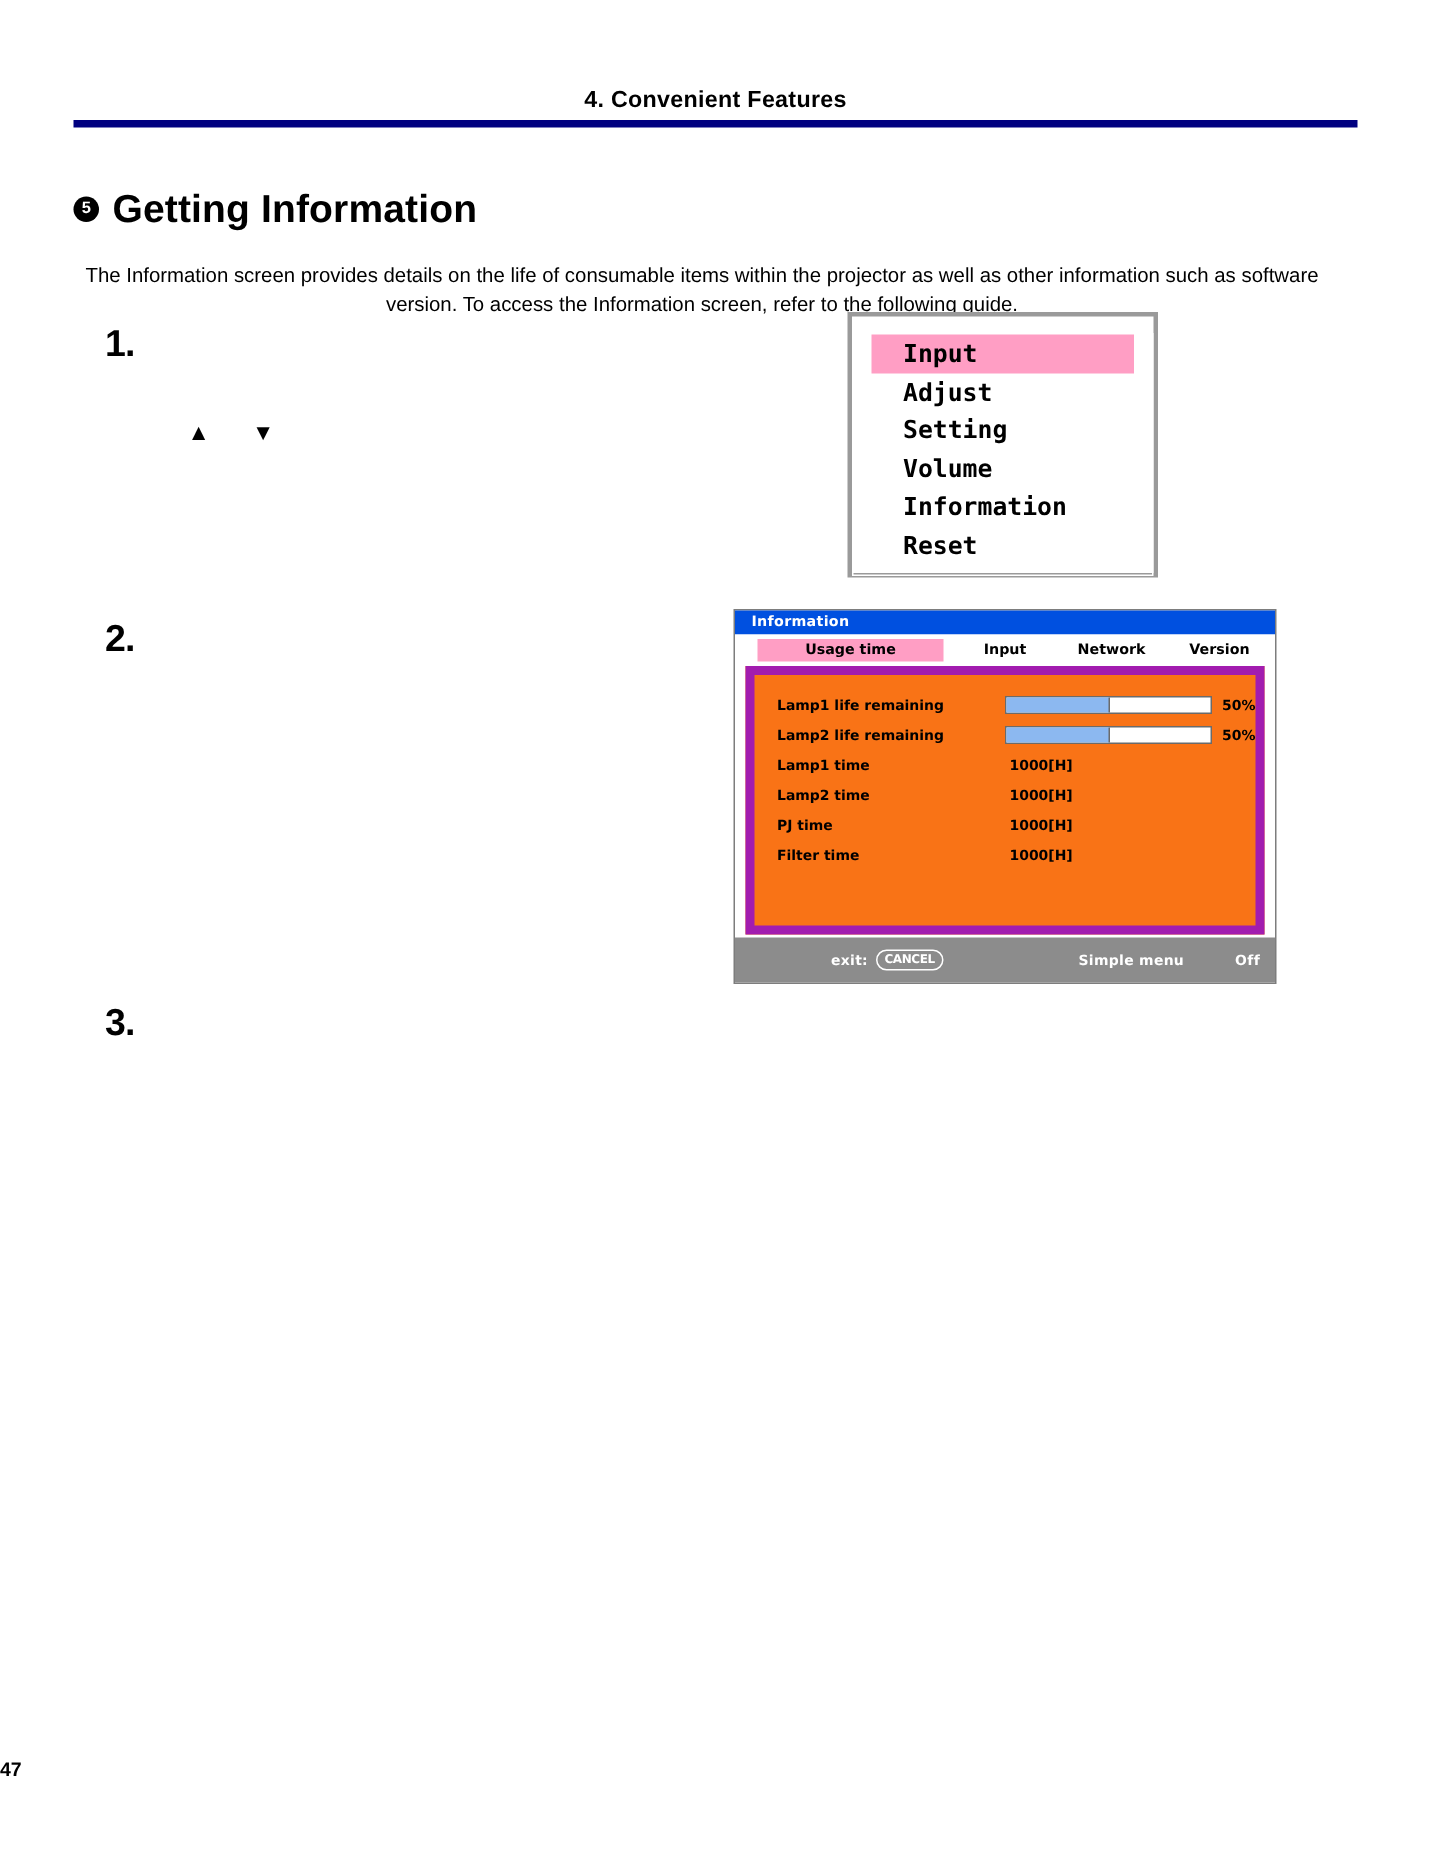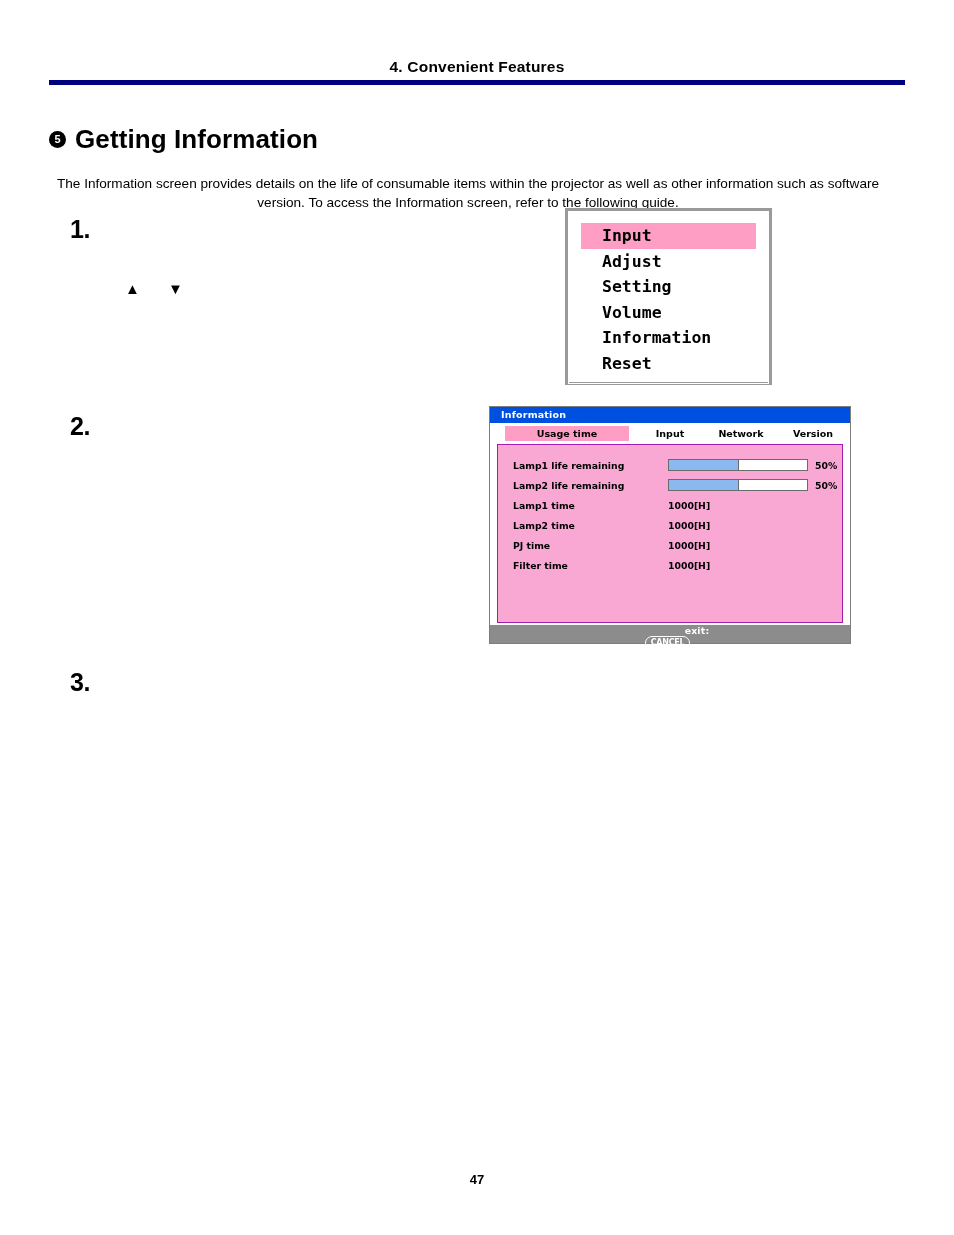--- a/index.html
+++ b/index.html
@@ -168,22 +168,22 @@
   .info-tab.active {
     background: #ff9ec4;
     width: 124px;
     margin-left: 15px;
   }
   .info-tab.t-input   { width: 62px; margin-left: 10px; }
   .info-tab.t-network { width: 68px; margin-left: 6px; }
   .info-tab.t-version { width: 68px; margin-left: 4px; }
 
   .info-body {
-    background: #f9a8d4;
-    border: 1px solid #a21caf;
+    background: #f97316;
+    border: 6px solid #a21caf;
     margin: 0 7px 0 7px;
     height: 179px;
     box-sizing: border-box;
     padding: 10px 0 12px 0;
     position: relative;
   }
   .info-row {
     display: flex;
     align-items: center;
     height: 20px;
@@ -221,28 +221,27 @@
   }
   .gauge-pct {
     font-size: 9.3px;
     font-weight: bold;
     white-space: nowrap;
   }
 
   .info-footer {
     background: #8c8c8c;
     color: #ffffff;
-    height: 18px;
+    height: 30px;
     display: flex;
     align-items: center;
     font-size: 9.3px;
     font-weight: bold;
     margin-top: 2px;
     padding: 0 10px 0 0;
-    flex-direction: column;
   }
   .footer-exit-label {
     margin-left: 64px;
     letter-spacing: 0.2px;
   }
   .key-cap {
     border: 1.4px solid #ffffff;
     border-radius: 9px;
     padding: 0px 5px 1px 5px;
     font-size: 8px;
@@ -254,21 +253,20 @@
   .footer-spacer { flex: 1; }
   .footer-simple-menu { letter-spacing: 0.2px; }
   .footer-off { margin-left: 34px; letter-spacing: 0.2px; }
 
   
   .page-number {
     position: absolute;
     left: 0;
     right: 0;
     top: 1172px;
-    text-align: center;
     font-size: 13px;
     font-weight: bold;
   }
 </style>
 </head>
 <body>
 
 <div class="page-header">
   <div class="page-header-title">4. Convenient Features</div>
   <div class="header-rule"></div>

